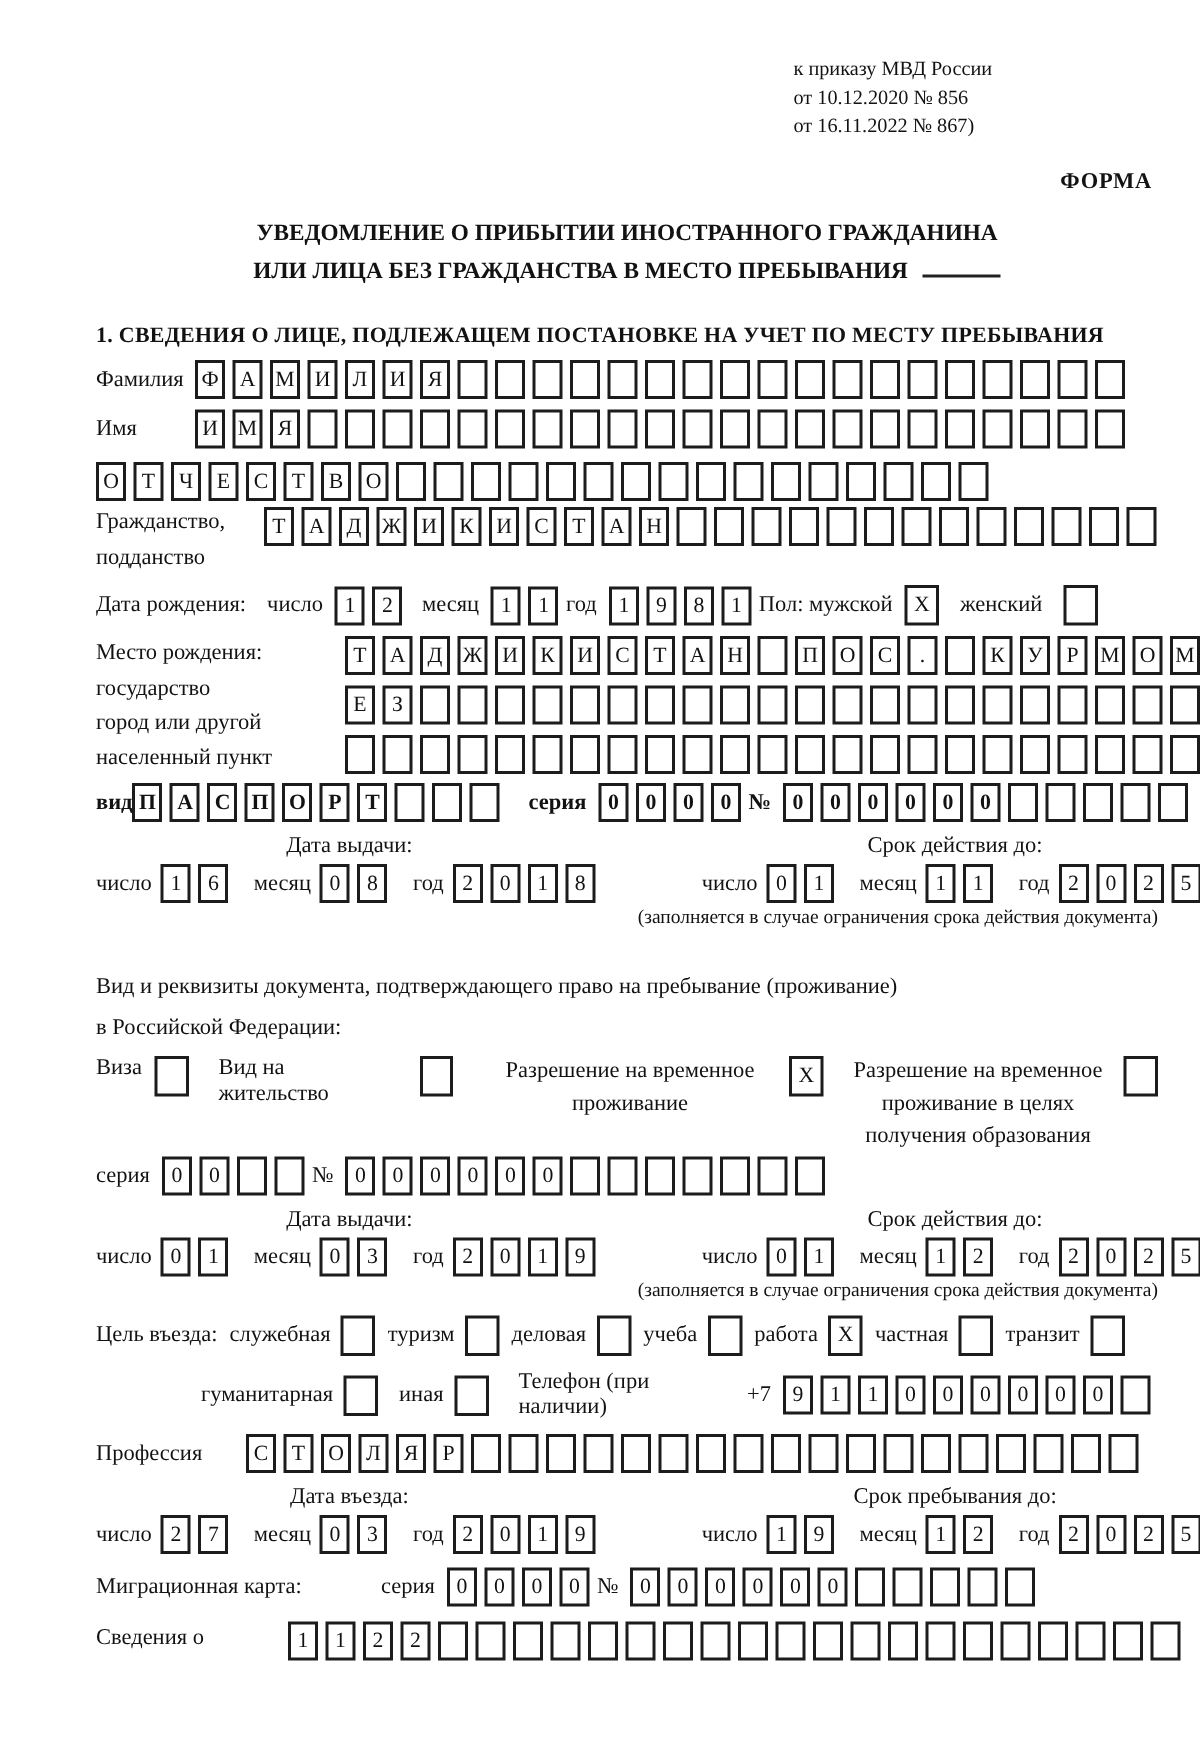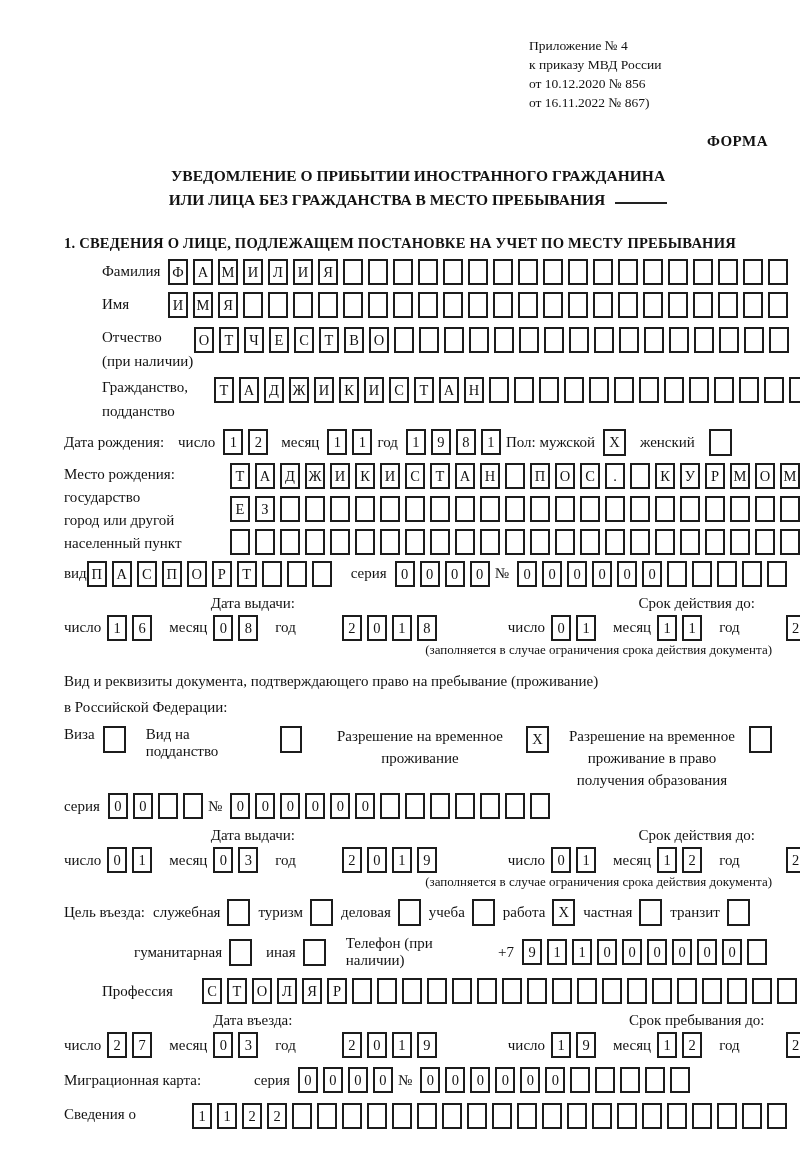--- a/index.html
+++ b/index.html
@@ -23,60 +23,59 @@
   
   .cell {
     display:inline-block; width:20px; height:26px; box-sizing:border-box;
     border:2px solid #1c1c1c; margin-right:5px; text-align:center;
     font-size:14.5px; line-height:22px; vertical-align:middle; background:#fff;
   }
   .cb.cell { width:23px; height:27px; margin-right:0; line-height:23px; }
   .cells { white-space:nowrap; display:inline-block; }
 
   .row { display:flex; align-items:center; margin-top:7px; }
-  .lbl { flex:0 0 auto;margin-left:38px; }
+  .lbl { flex:0 0 auto; }
   .w66 { width:66px; } .w92 { width:92px; } .w78 { width:78px; }
   .lblcol { flex:0 0 108px; line-height:1.55; }
   .cellrows .cells { display:block; margin-top:7px; }
   .cellrows .cells:first-child { margin-top:0; }
   .ml8 { margin-left:8px; } .ml14 { margin-left:14px; } .ml20 { margin-left:20px; }
 
   .center-head { text-align:center; font-weight:bold; margin-top:10px; font-size:15px; }
 
   .dates { display:flex; margin-top:8px; }
   .dcol { }
   .dcol2 { margin-left:66px; }
   .dhead { text-align:center; font-size:15px; margin-bottom:3px; }
   .dline { display:flex; align-items:center; white-space:nowrap; }
   .dline .dlbl { margin-right:6px; }
   .dline .cells { margin-right:12px; }
-  .dline .cells:last-child { margin-right:0;margin-left:40px; }
+  .dline .cells:last-child { margin-right:0; }
   .note { text-align:right; font-size:13px; margin-top:1px; }
 
-  .para { margin-top:10px; line-height:1.75; }
+  .para { margin-top:26px; line-height:1.75; }
 
   .cbrow { display:flex; align-items:flex-start; margin-top:6px; }
   .cbitem { display:flex; align-items:flex-start;font-family:Liberation Serif, serif; }
   .cbitem .cb { margin-top:0; }
   .cblab { text-align:center; line-height:1.45; }
   .w196 { width:196px; } .w178 { width:178px; }
 
   .inline-row { display:flex; align-items:center; flex-wrap:nowrap; margin-top:8px; }
   .pair { display:flex; align-items:center; }
   .pair .plbl { margin:0 7px 0 0; }
 
   .repwrap { display:flex; margin-top:8px; }
 </style>
 </head>
 <body>
 
 <div class="page">
 
   <div class="hdr">
-    <div>Приложение № 4</div>
     <div>к приказу МВД России</div>
     <div>от 10.12.2020 № 856</div>
     <div>от 16.11.2022 № 867)</div>
   </div>
   <div class="forma">ФОРМА</div>
 
   <div class="title">
     <div>УВЕДОМЛЕНИЕ О ПРИБЫТИИ ИНОСТРАННОГО ГРАЖДАНИНА</div>
     <div><span>ИЛИ ЛИЦА БЕЗ ГРАЖДАНСТВА В МЕСТО ПРЕБЫВАНИЯ</span><span class="blank-line"></span></div>
   </div>
@@ -86,24 +85,20 @@
   <div class="row">
     <span class="lbl w66">Фамилия</span>
     <span class="cells"><span class="cell">Ф</span><span class="cell">А</span><span class="cell">М</span><span class="cell">И</span><span class="cell">Л</span><span class="cell">И</span><span class="cell">Я</span><span class="cell"></span><span class="cell"></span><span class="cell"></span><span class="cell"></span><span class="cell"></span><span class="cell"></span><span class="cell"></span><span class="cell"></span><span class="cell"></span><span class="cell"></span><span class="cell"></span><span class="cell"></span><span class="cell"></span><span class="cell"></span><span class="cell"></span><span class="cell"></span><span class="cell"></span><span class="cell"></span></span>
   </div>
   <div class="row">
     <span class="lbl w66">Имя</span>
     <span class="cells"><span class="cell">И</span><span class="cell">М</span><span class="cell">Я</span><span class="cell"></span><span class="cell"></span><span class="cell"></span><span class="cell"></span><span class="cell"></span><span class="cell"></span><span class="cell"></span><span class="cell"></span><span class="cell"></span><span class="cell"></span><span class="cell"></span><span class="cell"></span><span class="cell"></span><span class="cell"></span><span class="cell"></span><span class="cell"></span><span class="cell"></span><span class="cell"></span><span class="cell"></span><span class="cell"></span><span class="cell"></span><span class="cell"></span></span>
   </div>
 
   <div class="row" style="align-items:flex-start;">
-    <span class="lbl w92" style="line-height:1.6;">
-      <div>Отчество</div>
-      <div>(при наличии)</div>
-    </span>
     <span class="cells" style="margin-top:2px;"><span class="cell">О</span><span class="cell">Т</span><span class="cell">Ч</span><span class="cell">Е</span><span class="cell">С</span><span class="cell">Т</span><span class="cell">В</span><span class="cell">О</span><span class="cell"></span><span class="cell"></span><span class="cell"></span><span class="cell"></span><span class="cell"></span><span class="cell"></span><span class="cell"></span><span class="cell"></span><span class="cell"></span><span class="cell"></span><span class="cell"></span><span class="cell"></span><span class="cell"></span><span class="cell"></span><span class="cell"></span><span class="cell"></span></span>
   </div>
 
   <div class="row" style="align-items:flex-start; margin-top:2px;">
     <span class="lbl w78" style="line-height:1.6; width:112px;">
       <div>Гражданство,</div>
       <div>подданство</div>
     </span>
     <span class="cells" style="margin-top:2px;"><span class="cell">Т</span><span class="cell">А</span><span class="cell">Д</span><span class="cell">Ж</span><span class="cell">И</span><span class="cell">К</span><span class="cell">И</span><span class="cell">С</span><span class="cell">Т</span><span class="cell">А</span><span class="cell">Н</span><span class="cell"></span><span class="cell"></span><span class="cell"></span><span class="cell"></span><span class="cell"></span><span class="cell"></span><span class="cell"></span><span class="cell"></span><span class="cell"></span><span class="cell"></span><span class="cell"></span><span class="cell"></span><span class="cell"></span></span>
   </div>
@@ -130,21 +125,21 @@
       <div style="width:140px;">населенный пункт</div>
     </div>
     <div class="cellrows" style="margin-left:26px;">
       <span class="cells"><span class="cell">Т</span><span class="cell">А</span><span class="cell">Д</span><span class="cell">Ж</span><span class="cell">И</span><span class="cell">К</span><span class="cell">И</span><span class="cell">С</span><span class="cell">Т</span><span class="cell">А</span><span class="cell">Н</span><span class="cell"> </span><span class="cell">П</span><span class="cell">О</span><span class="cell">С</span><span class="cell">.</span><span class="cell"> </span><span class="cell">К</span><span class="cell">У</span><span class="cell">Р</span><span class="cell">М</span><span class="cell">О</span><span class="cell">М</span></span>
       <span class="cells"><span class="cell">Е</span><span class="cell">З</span><span class="cell"></span><span class="cell"></span><span class="cell"></span><span class="cell"></span><span class="cell"></span><span class="cell"></span><span class="cell"></span><span class="cell"></span><span class="cell"></span><span class="cell"></span><span class="cell"></span><span class="cell"></span><span class="cell"></span><span class="cell"></span><span class="cell"></span><span class="cell"></span><span class="cell"></span><span class="cell"></span><span class="cell"></span><span class="cell"></span><span class="cell"></span></span>
       <span class="cells"><span class="cell"></span><span class="cell"></span><span class="cell"></span><span class="cell"></span><span class="cell"></span><span class="cell"></span><span class="cell"></span><span class="cell"></span><span class="cell"></span><span class="cell"></span><span class="cell"></span><span class="cell"></span><span class="cell"></span><span class="cell"></span><span class="cell"></span><span class="cell"></span><span class="cell"></span><span class="cell"></span><span class="cell"></span><span class="cell"></span><span class="cell"></span><span class="cell"></span><span class="cell"></span></span>
     </div>
   </div>
 
 
-  <div class="inline-row" style="margin-top:5px;">
+  <div class="inline-row" style="margin-top:5px;font-weight:bold;">
     <span style="width:44px;">вид</span>
     <span class="cells"><span class="cell">П</span><span class="cell">А</span><span class="cell">С</span><span class="cell">П</span><span class="cell">О</span><span class="cell">Р</span><span class="cell">Т</span><span class="cell"></span><span class="cell"></span><span class="cell"></span></span>
     <span class="ml14">серия</span>
     <span class="cells ml8"><span class="cell">0</span><span class="cell">0</span><span class="cell">0</span><span class="cell">0</span></span>
     <span>№</span>
     <span class="cells ml8"><span class="cell">0</span><span class="cell">0</span><span class="cell">0</span><span class="cell">0</span><span class="cell">0</span><span class="cell">0</span><span class="cell"></span><span class="cell"></span><span class="cell"></span><span class="cell"></span><span class="cell"></span></span>
   </div>
 
   <div class="dates">
     <div class="dcol">
@@ -176,34 +171,34 @@
     <div>Вид и реквизиты документа, подтверждающего право на пребывание (проживание)</div>
     <div>в Российской Федерации:</div>
   </div>
 
   <div class="cbrow">
     <span class="cbitem">
       <span>Виза</span>
       <span class="cell cb ml8"></span>
     </span>
     <span class="cbitem ml20">
-      <span>Вид на подданство</span>
+      <span>Вид на жительство</span>
       <span class="cell cb ml20"></span>
     </span>
     <span class="cbitem ml20">
       <span class="cblab w196">
         <div>Разрешение на временное</div>
         <div>проживание</div>
       </span>
       <span class="cell cb ml8">X</span>
     </span>
     <span class="cbitem ml14">
       <span class="cblab w178">
         <div>Разрешение на временное</div>
-        <div>проживание в право</div>
+        <div>проживание в целях</div>
         <div>получения образования</div>
       </span>
       <span class="cell cb ml8"></span>
     </span>
   </div>
 
   <div class="inline-row" style="margin-top:2px;">
     <span>серия</span>
     <span class="cells ml8"><span class="cell">0</span><span class="cell">0</span><span class="cell"></span><span class="cell"></span></span>
     <span>№</span>

